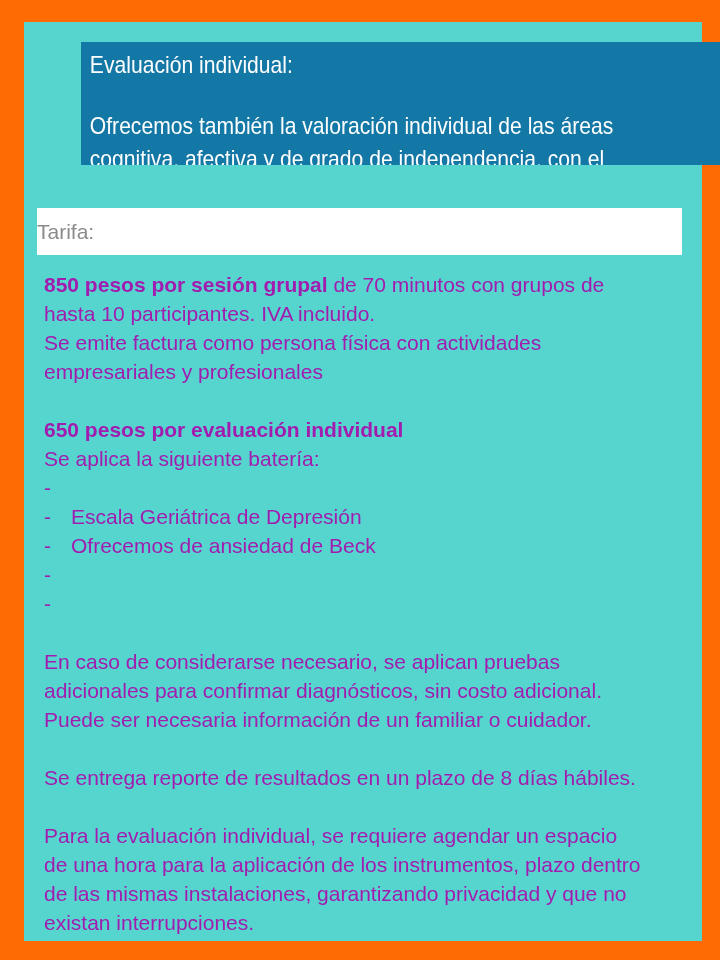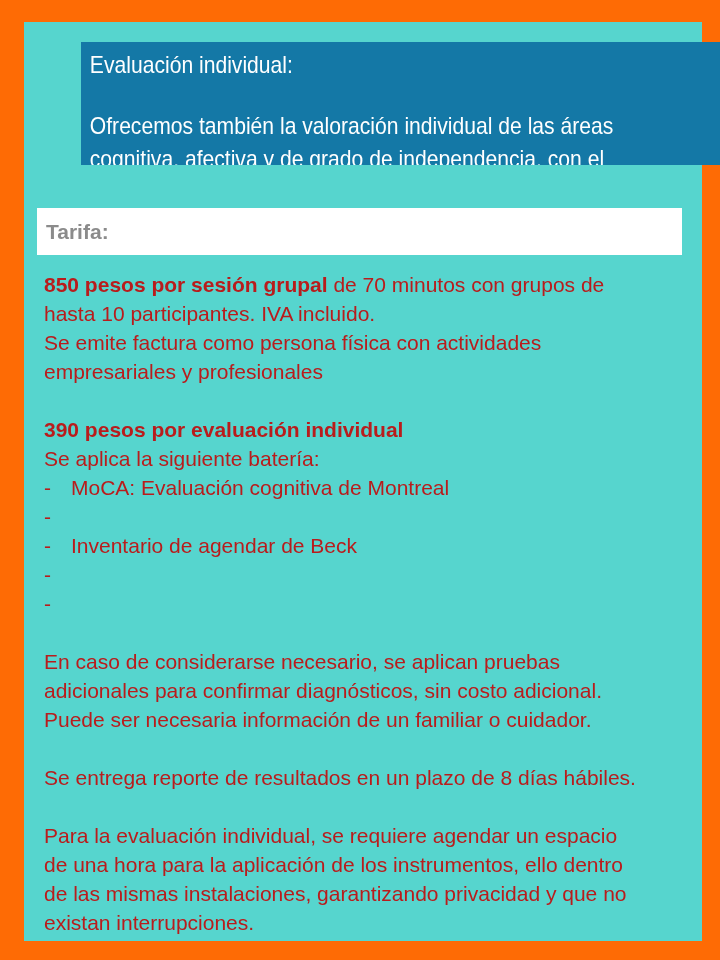--- a/index.html
+++ b/index.html
@@ -52,29 +52,28 @@
   .tarifa-bar {
     position: absolute;
     left: 13px; top: 186px;
     width: 645px; height: 47px;
     background: #FFFFFF;
     display: flex;
     align-items: center;
   }
   .tarifa-label {
     font-size: 21px;
-    font-weight: bold;
+    font-weight: normal;
     color: #8B8B8B;
-    padding-left: 9px;
   }
   .body-text {
     position: absolute;
     left: 20px; top: 248px;
     width: 652px;
-    color: #b91c1c;
+    color: #a21caf;
     font-size: 21px;
     line-height: 29px;
   }
   .para {
     margin: 0;
     white-space: pre-line;
   }
   .para + .para, .para + .battery-list, .battery-list + .para {
     margin-top: 0;
   }
@@ -108,34 +107,34 @@
 
     <div class="body-text">
 
       <p class="para"><span class="b">850 pesos por sesión grupal</span><span> de 70 minutos con grupos de
 hasta 10 participantes. IVA incluido.
 Se emite factura como persona física con actividades
 empresariales y profesionales</span></p>
 
       <div class="gap"></div>
 
-      <p class="para"><span class="b">390 pesos por evaluación individual</span><span>
+      <p class="para"><span class="b">650 pesos por evaluación individual</span><span>
 Se aplica la siguiente batería:</span></p>
 
       <div class="battery-list">
         <div class="battery-item">
           <span class="battery-dash">-</span>
-          <span>MoCA: Evaluación cognitiva de Montreal</span>
         </div>
         <div class="battery-item">
           <span class="battery-dash">-</span>
+          <span>Escala Geriátrica de Depresión</span>
         </div>
         <div class="battery-item">
           <span class="battery-dash">-</span>
-          <span>Inventario de agendar de Beck</span>
+          <span>Ofrecemos de ansiedad de Beck</span>
         </div>
         <div class="battery-item">
           <span class="battery-dash">-</span>
         </div>
         <div class="battery-item">
           <span class="battery-dash">-</span>
         </div>
       </div>
 
       <div class="gap"></div>
@@ -144,20 +143,20 @@
 adicionales para confirmar diagnósticos, sin costo adicional.
 Puede ser necesaria información de un familiar o cuidador.</p>
 
       <div class="gap"></div>
 
       <p class="para">Se entrega reporte de resultados en un plazo de 8 días hábiles.</p>
 
       <div class="gap"></div>
 
       <p class="para">Para la evaluación individual, se requiere agendar un espacio
-de una hora para la aplicación de los instrumentos, ello dentro
+de una hora para la aplicación de los instrumentos, plazo dentro
 de las mismas instalaciones, garantizando privacidad y que no
 existan interrupciones.</p>
 
     </div>
 
   </div>
 </div>
 
 </body></html>

